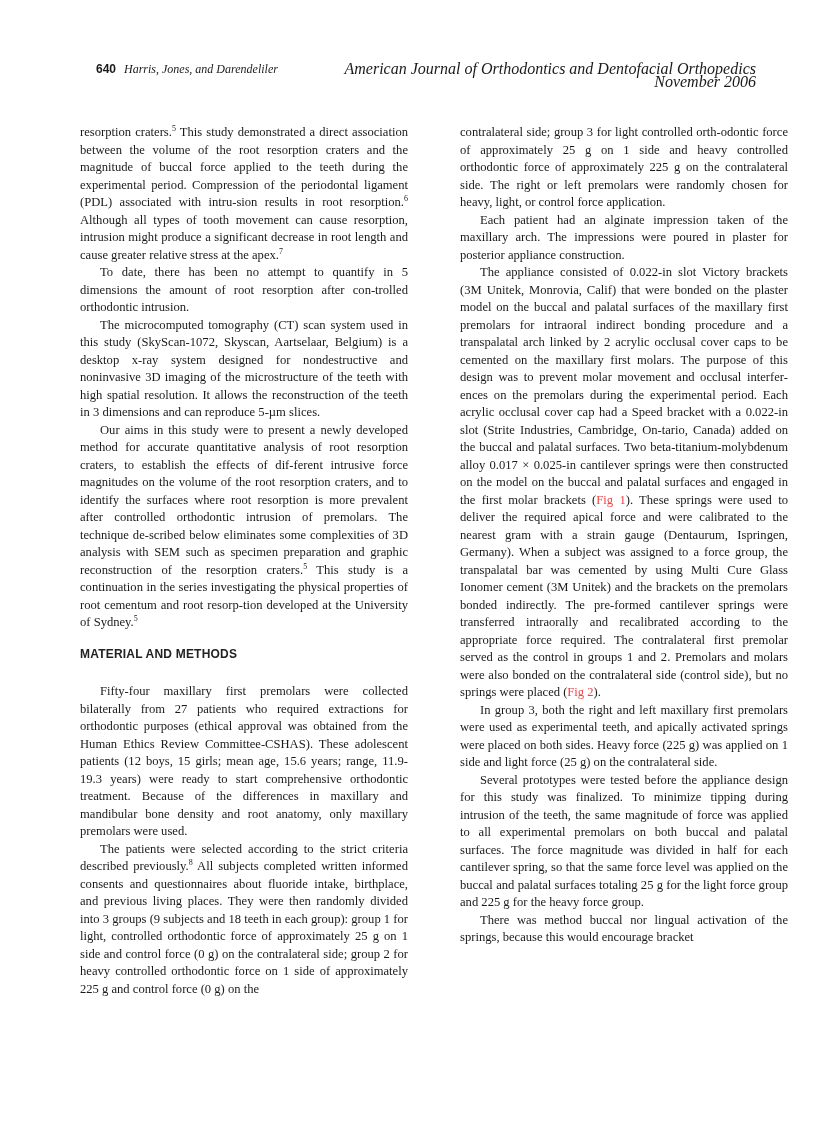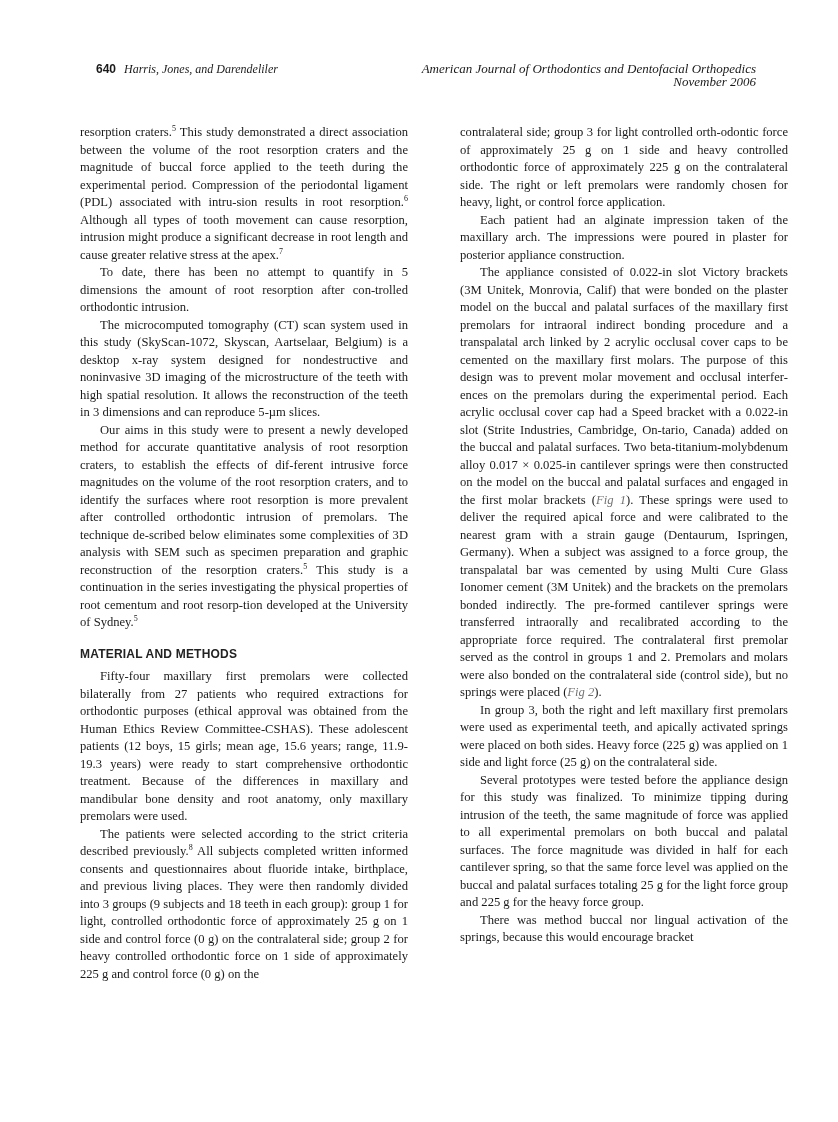--- a/index.html
+++ b/index.html
@@ -1,29 +1,29 @@
 <!DOCTYPE html>
 <html><head>
 <meta charset="utf-8">
 <style>
   html, body { margin: 0; padding: 0; background: #ffffff; }
   body { width: 838px; height: 1122px; position: relative; overflow: hidden; color: #1a1a1a; }
   .header { position: absolute; left: 96px; right: 82px; top: 62px; height: 40px; }
   .hdr-left { position: absolute; left: 0; top: 0; font-family: "Liberation Serif", serif; font-size: 12px; }
   .page-num { font-family: "Liberation Sans", sans-serif; font-weight: bold; font-size: 12px; margin-right: 5px; }
   .authors { font-style: italic; }
-  .hdr-right { position: absolute; right: 0; top: 0; text-align: right; font-family: "Liberation Serif", serif; font-style: italic; font-size: 13px; line-height: 13px; }
+  .hdr-right { position: absolute; right: 0; top: 0; text-align: right; font-family: "Liberation Serif", serif; font-style: italic; font-size: 16px; line-height: 13px; }
   .col { position: absolute; top: 124px; width: 328px; font-family: "Liberation Serif", serif; font-size: 12.6px; line-height: 17.5px; text-align: justify; hyphens: manual; }
   .col-left { left: 80px; }
   .col-right { left: 460px; }
   .col p { margin: 0; text-indent: 0; }
   .col p.indent { text-indent: 20px; }
   sup { font-size: 8px; line-height: 0; vertical-align: 5px; }
-  .section-heading { font-family: "Liberation Sans", sans-serif; font-weight: bold; font-size: 12px; letter-spacing: 0.2px; margin: 14px 0 5px 0; text-align: left; color: #222; }
-  .fig-link { color: #737373; font-style: italic; }
+  .section-heading { font-family: "Liberation Sans", sans-serif; font-weight: bold; font-size: 12px; letter-spacing: 0.2px; margin: 14px 0 20px 0; text-align: left; color: #222; }
+  .fig-link { color: #ef4444; }
 </style>
 </head>
 <body>
 
 <div class="header">
   <div class="hdr-left">
     <span class="page-num">640</span>
     <span class="authors">Harris, Jones, and Darendeliler</span>
   </div>
   <div class="hdr-right">

